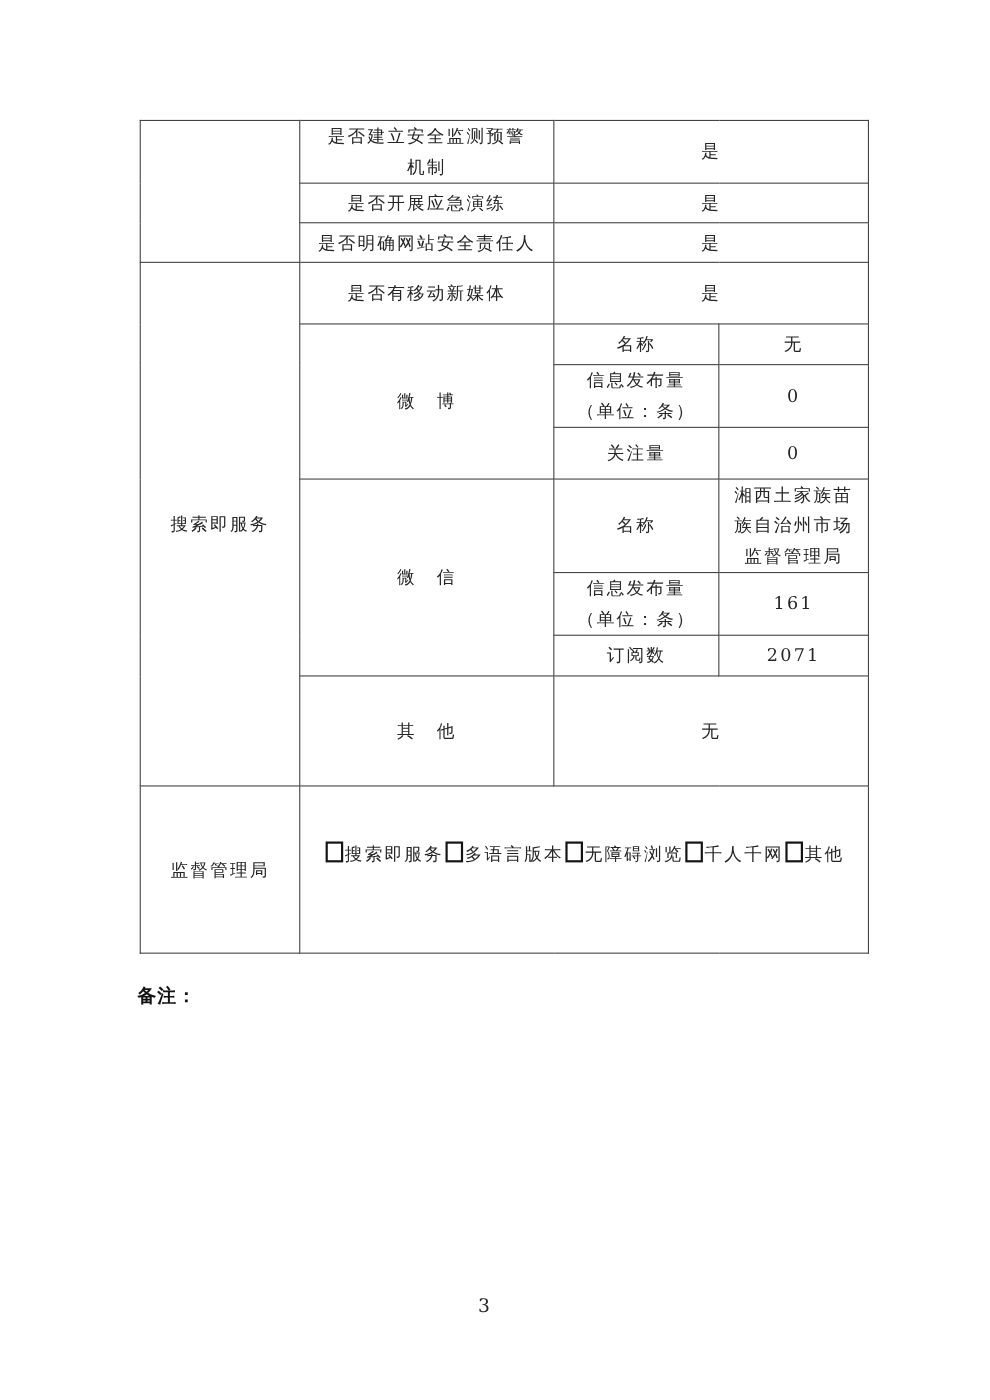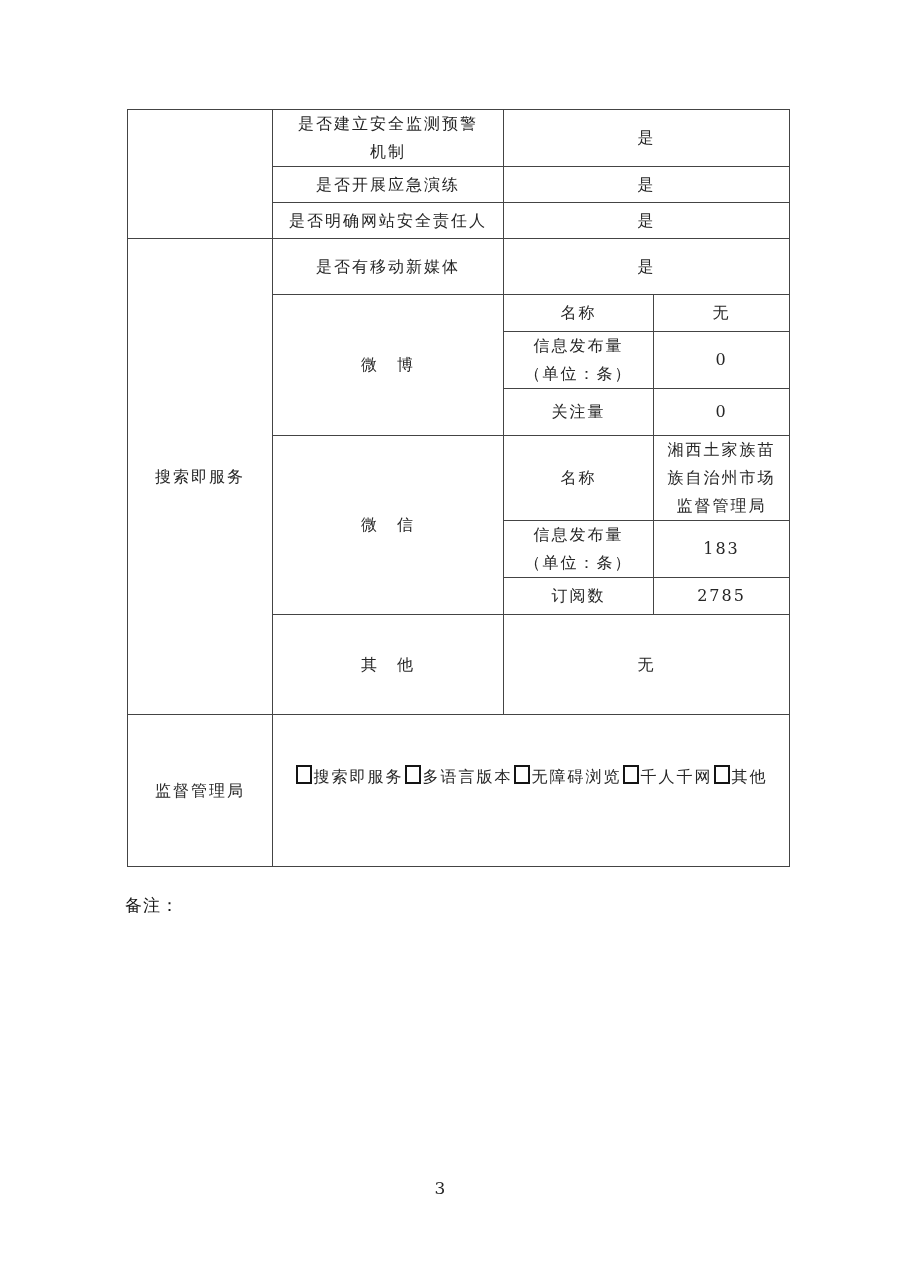--- a/index.html
+++ b/index.html
@@ -67,21 +67,21 @@
     border: 2.5px solid #141414;
     vertical-align: -2px;
     margin: 0 2px 0 1px;
     background: #ffffff;
   }
   .remark {
     position: absolute;
     left: 125px;
     top: 894px;
     font-size: 17px;
-    font-weight: normal;
+    font-weight: bold;
     letter-spacing: 1px;
     color: #141414;
     text-align: right;
   }
   .page-number {
     position: absolute;
     left: 0;
     right: 0;
     top: 1178px;
     text-align: center;
@@ -147,26 +147,26 @@
       <td rowspan="3">微　信</td>
       <td>名称</td>
       <td>湘西土家族苗
 族自治州市场
 监督管理局</td>
     </tr>
 
     <tr class="r9">
       <td>信息发布量
 （单位：条）</td>
-      <td class="num">183</td>
+      <td class="num">161</td>
     </tr>
 
     <tr class="r10">
       <td>订阅数</td>
-      <td class="num">2785</td>
+      <td class="num">2071</td>
     </tr>
 
     <tr class="r11">
       <td>其　他</td>
       <td colspan="2">无</td>
     </tr>
 
     <tr class="r12">
       <td>监督管理局</td>
       <td colspan="3" class="innovation-cell">

